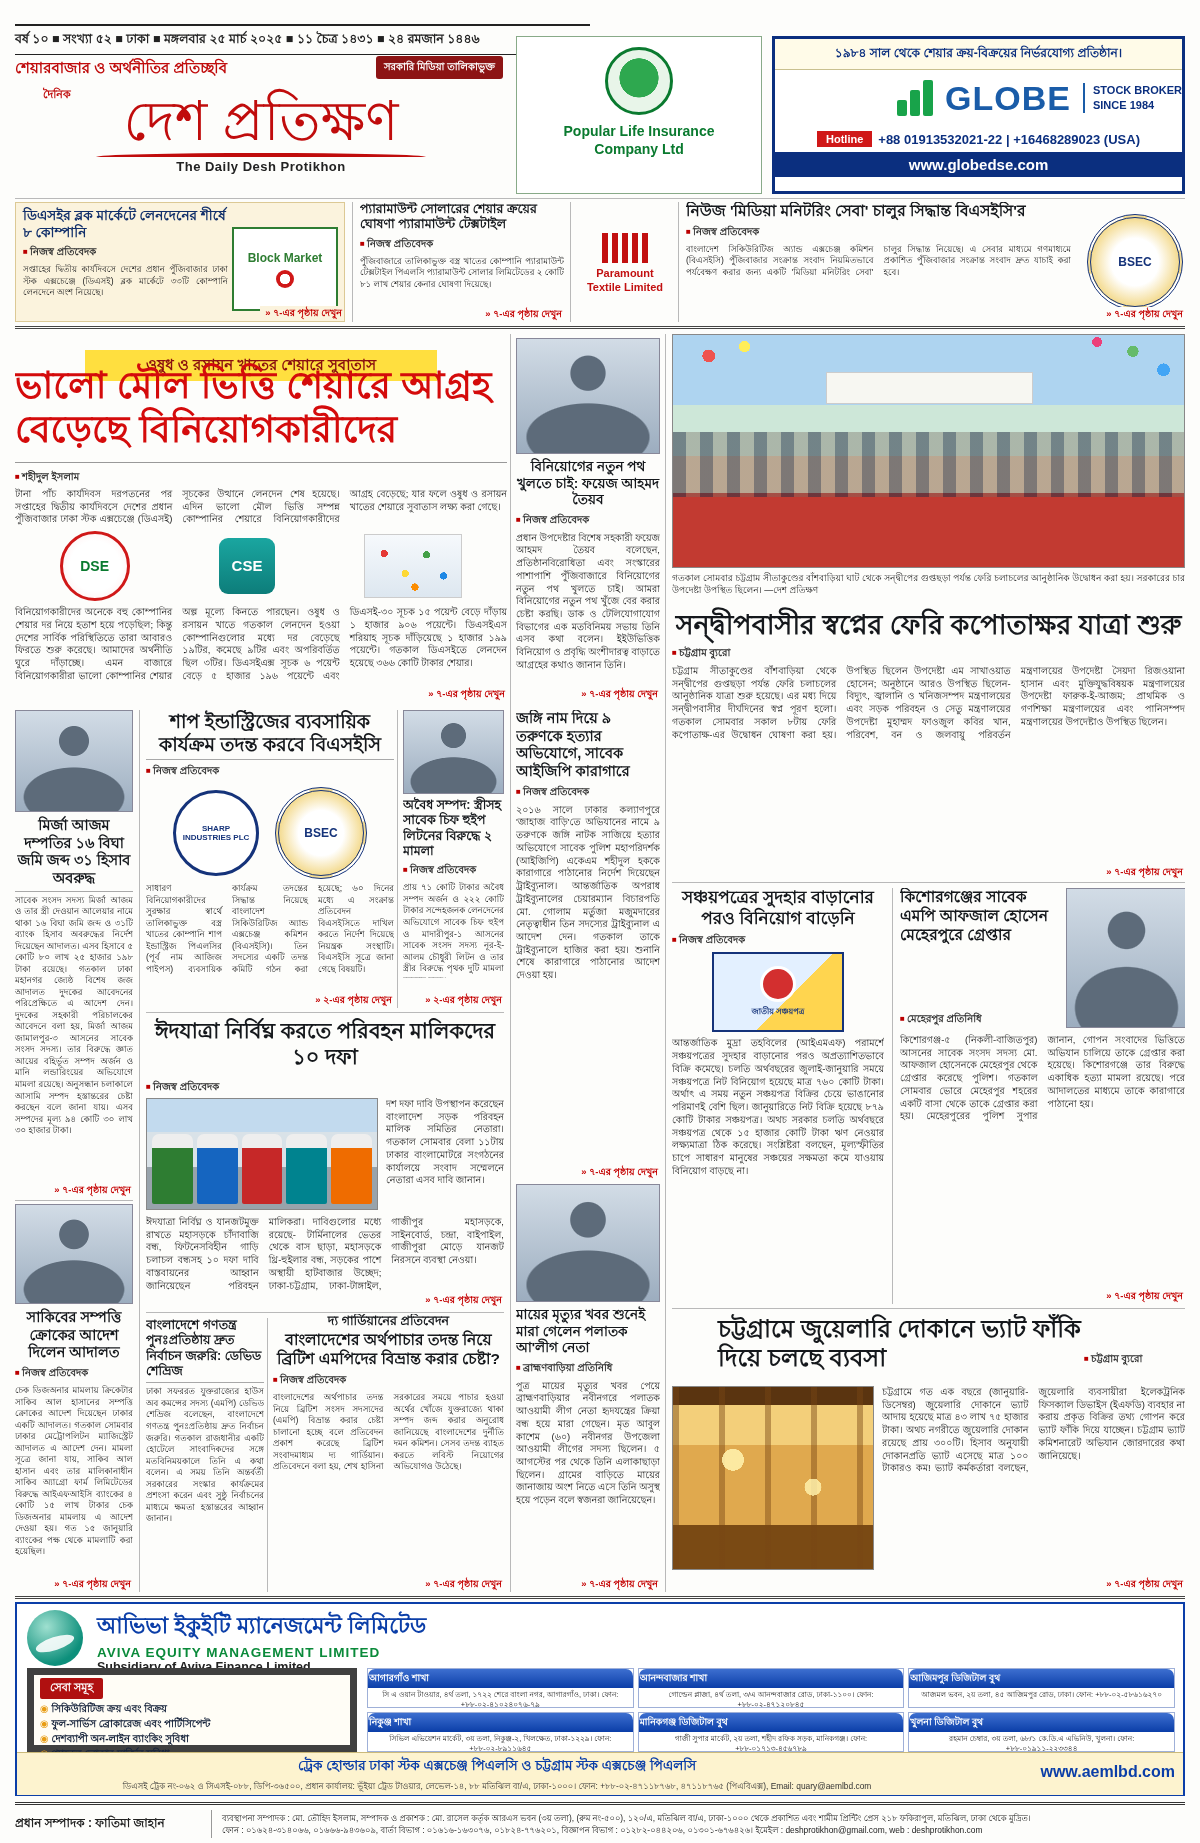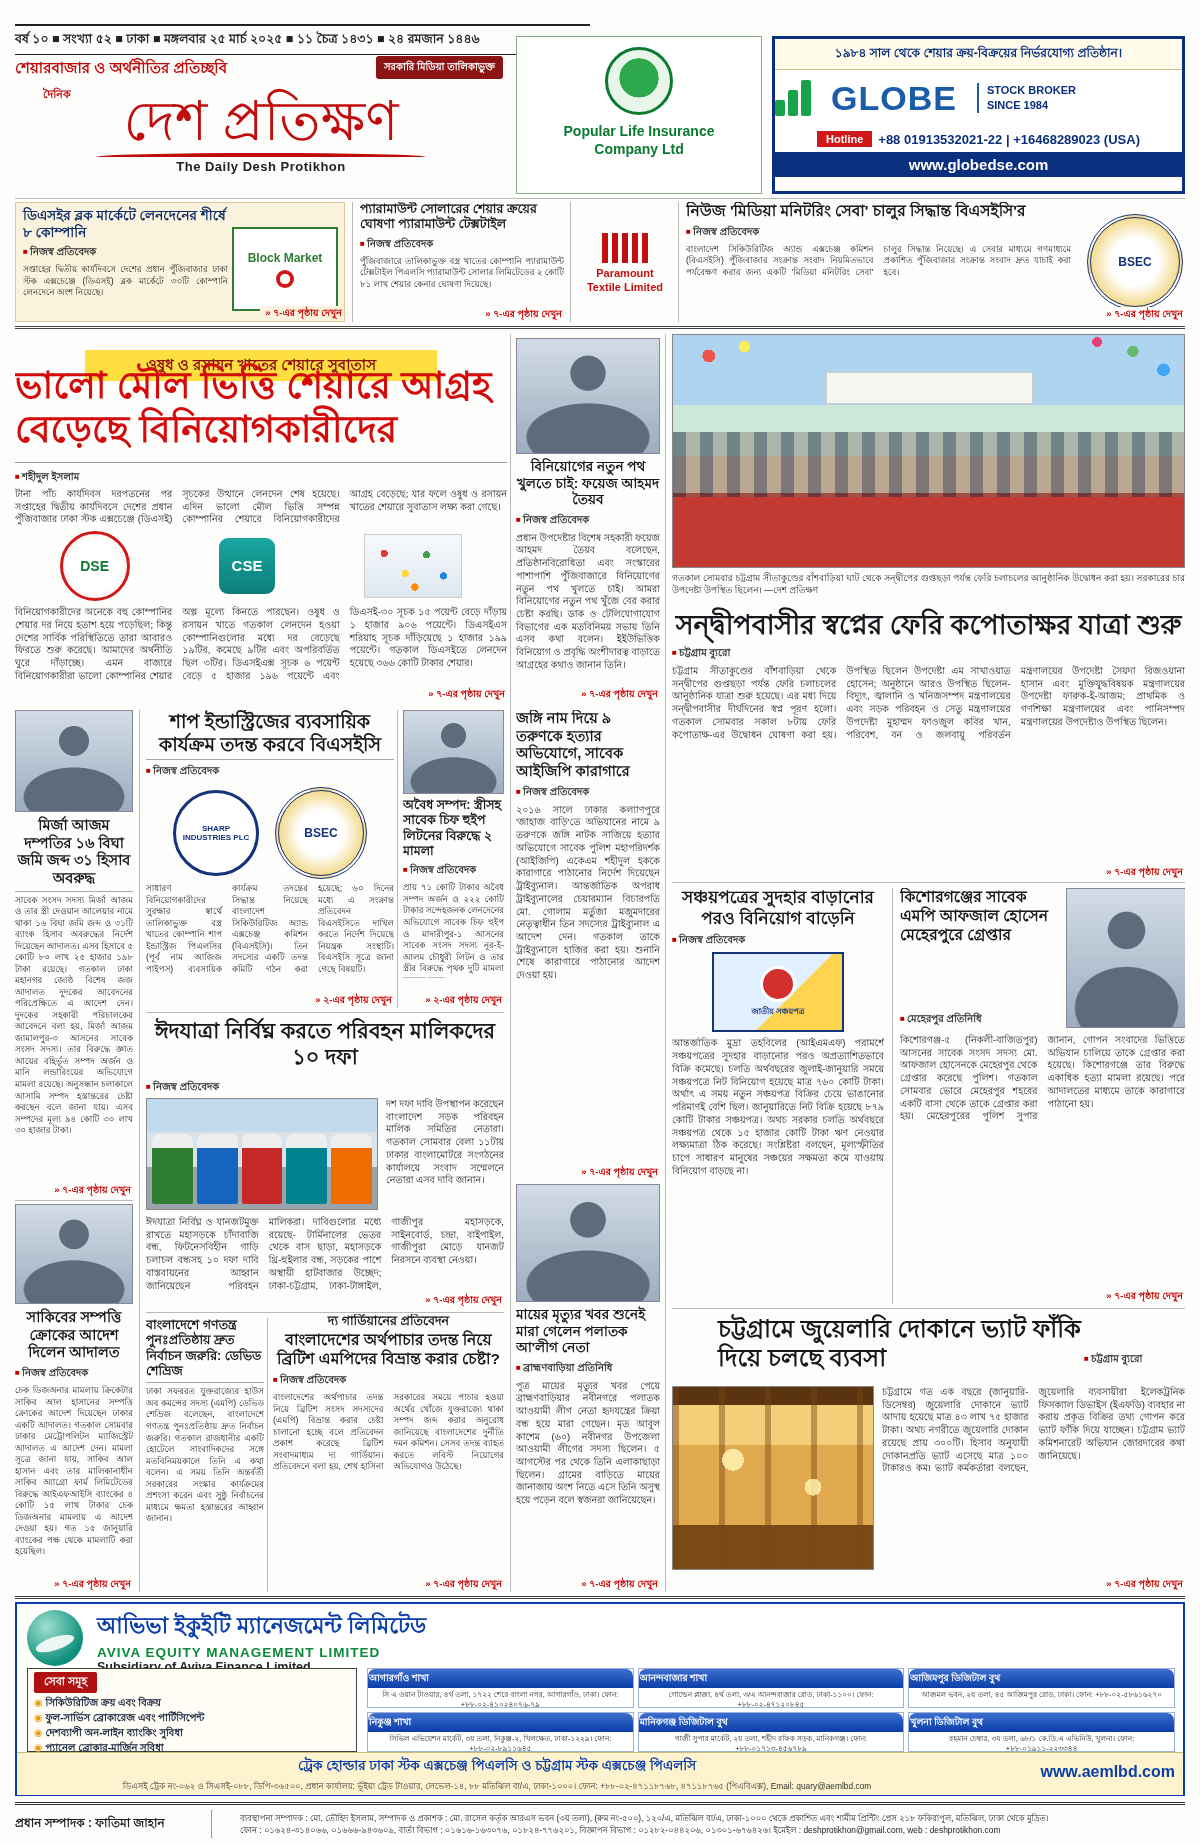--- a/index.html
+++ b/index.html
@@ -109,21 +109,21 @@
     <div style="text-align:center;font-size:13px;font-weight:bold;color:#222;letter-spacing:.5px;">The Daily Desh Protikhon</div>
   </div>
 
   <div class="abs" style="left:516px;top:36px;width:246px;height:158px;border:1px solid #8a8;box-sizing:border-box;background:#fff;">
     <div class="plicl"></div>
     <div style="text-align:center;color:#0a7a2f;font-weight:bold;font-size:14px;line-height:1.25;padding:4px 14px;">Popular Life Insurance Company Ltd</div>
   </div>
 
   <div class="abs" style="left:772px;top:36px;width:413px;height:158px;border:3px solid #0b2f7f;box-sizing:border-box;background:#fff;">
     <div style="background:#fffbe8;border-bottom:1px solid #c9c08f;color:#0b2f7f;font-weight:bold;font-size:12.2px;text-align:center;padding:5px 2px;">১৯৮৪ সাল থেকে শেয়ার ক্রয়-বিক্রয়ের নির্ভরযোগ্য প্রতিষ্ঠান।</div>
-    <div style="display:flex;align-items:center;justify-content:flex-start;gap:20px;height:56px;">
+    <div style="display:flex;align-items:center;justify-content:flex-end;gap:12px;height:56px;">
       <span class="globe-bars">
           <i></i>
           <i></i>
           <i></i>
         </span>
       <span style="font-size:34px;font-weight:bold;color:#1a5ca8;letter-spacing:1px;">GLOBE</span>
       <span style="border-left:2px solid #1a5ca8;padding-left:8px;color:#0b2f7f;font-weight:bold;font-size:11px;line-height:1.4;">
         <span>STOCK BROKER</span><br>
         <span>SINCE 1984</span>
       </span>
@@ -330,21 +330,21 @@
   </article>
 
   <div class="hrd" style="left:15px;top:1596px;width:1170px;"></div>
   <div class="abs" style="left:15px;top:1602px;width:1170px;height:194px;border:2px solid #0b3ea8;box-sizing:border-box;background:#fff;">
     <div class="avlogo abs" style="left:10px;top:6px;"></div>
     <div class="abs" style="left:80px;top:4px;width:660px;">
       <div style="font-size:22px;font-weight:bold;color:#0b3ea8;">আভিভা ইকুইটি ম্যানেজমেন্ট লিমিটেড</div>
       <div style="font-size:13.5px;font-weight:bold;color:#0a8a3a;letter-spacing:1px;">AVIVA EQUITY MANAGEMENT LIMITED</div>
       <div style="font-size:12.5px;font-weight:bold;color:#222;">Subsidiary of Aviva Finance Limited</div>
     </div>
-    <div class="abs" style="left:10px;top:64px;width:330px;height:84px;border:1px solid #404040;box-sizing:border-box;padding:2px 6px;background:#fffdf6;">
+    <div class="abs" style="left:10px;top:64px;width:330px;height:84px;border:7px solid #404040;box-sizing:border-box;padding:2px 6px;background:#fffdf6;">
       <div style="display:inline-block;background:#b01010;color:#fff;font-weight:bold;font-size:11px;padding:1px 10px;border-radius:2px;">সেবা সমূহ</div>
       <ul class="svc" style="margin:2px 0 0;padding:0;">
         <li>সিকিউরিটিজ ক্রয় এবং বিক্রয়</li>
         <li>ফুল-সার্ভিস ব্রোকারেজ এবং পার্টিসিপেন্ট</li>
         <li>দেশব্যাপী অন-লাইন ব্যাংকিং সুবিধা</li>
         <li>প্যানেল ব্রোকার-মার্জিন সুবিধা</li>
         <li>শরীয়াহ ভিত্তিক বিনিয়োগ সুবিধা</li>
       </ul>
     </div>
     <div class="abs" style="left:350px;top:64px;width:808px;height:84px;display:grid;grid-template-columns:repeat(3,1fr);grid-template-rows:1fr 1fr;gap:4px;">
@@ -373,21 +373,21 @@
           <div class="a">রহমান চেম্বার, ৩য় তলা, ৬৮/১ কে.ডি.এ এভিনিউ, খুলনা। ফোন: +৮৮-০১৯১১-২২৩৩৪৪</div>
         </div>
     </div>
     <div class="abs" style="left:0;top:148px;width:1166px;height:42px;background:#fdf3cf;border-top:1px solid #cbb97a;">
       <div style="text-align:center;color:#0b3ea8;font-weight:bold;font-size:13.5px;padding-top:2px;width:960px;">ট্রেক হোল্ডার ঢাকা স্টক এক্সচেঞ্জ পিএলসি ও চট্টগ্রাম স্টক এক্সচেঞ্জ পিএলসি</div>
       <div style="text-align:center;color:#333;font-size:8.4px;width:960px;padding-top:2px;">ডিএসই ট্রেক নং-০৬২ ও সিএসই-০৮৮, ডিপি-৩৬৫০০, প্রধান কার্যালয়: ভূঁইয়া ট্রেড টাওয়ার, লেভেল-১৪, ৮৮ মতিঝিল বা/এ, ঢাকা-১০০০। ফোন: +৮৮-০২-৪৭১১৮৭৬৮, ৪৭১১৮৭৬৫ (পিএবিএক্স), Email: quary@aemlbd.com</div>
       <div class="abs" style="right:8px;top:10px;color:#0b3ea8;font-weight:bold;font-size:16px;">www.aemlbd.com</div>
     </div>
   </div>
 
-  <div class="abs" style="left:15px;top:1802px;width:1170px;height:38px;border-top:3px double #333;display:flex;align-items:center;gap:18px;">
+  <div class="abs" style="left:15px;top:1802px;width:1170px;height:38px;border-top:3px double #333;display:flex;align-items:center;">
     <div style="width:190px;border-right:1px solid #999;font-size:12px;font-weight:bold;color:#222;padding:4px 6px 4px 0;">প্রধান সম্পাদক : ফাতিমা জাহান</div>
     <div style="flex:1;padding-left:10px;">
       <div style="font-size:8.4px;color:#222;line-height:1.45;">ব্যবস্থাপনা সম্পাদক : মো. তৌহিদ ইসলাম, সম্পাদক ও প্রকাশক : মো. রাসেল কর্তৃক আরএস ভবন (৩য় তলা), (রুম নং-৫০০), ১২০/এ, মতিঝিল বা/এ, ঢাকা-১০০০ থেকে প্রকাশিত এবং শামীম প্রিন্টিং প্রেস ২১৮ ফকিরাপুল, মতিঝিল, ঢাকা থেকে মুদ্রিত।</div>
       <div style="font-size:8.4px;color:#222;line-height:1.45;">ফোন : ০১৬২৪-৩১৪০৬৬, ০১৬৬৬-৯৪৩৬০৯, বার্তা বিভাগ : ০১৬১৬-১৬৩০৭৬, ০১৮২৪-৭৭৬২০১, বিজ্ঞাপন বিভাগ : ০১২৮২-০৪৪২০৬, ০১৩০১-৬৭৬৪২৬। ইমেইল : deshprotikhon@gmail.com, web : deshprotikhon.com</div>
     </div>
   </div>
 
 </div>
 
 </body></html>

